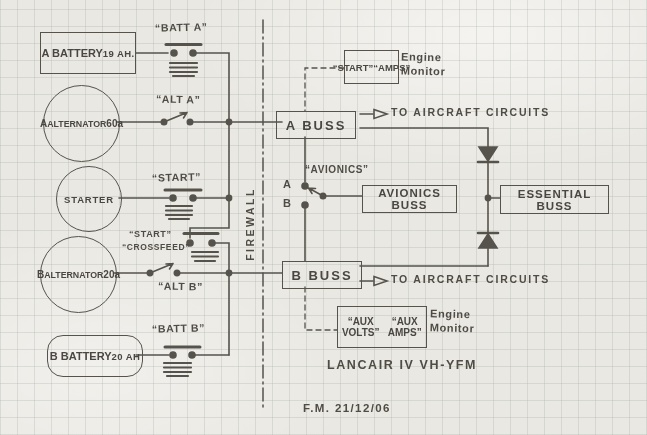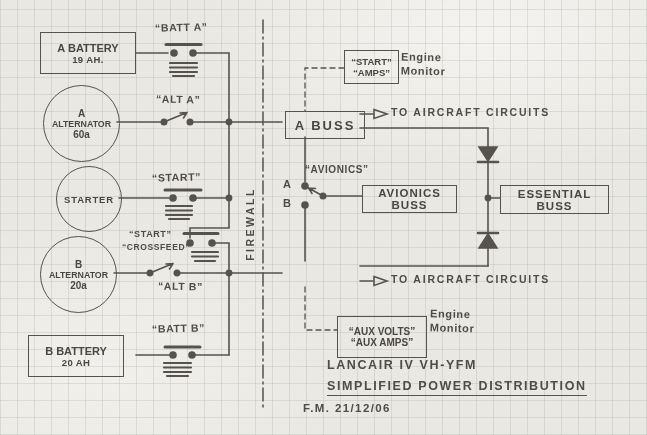--- a/index.html
+++ b/index.html
@@ -13,21 +13,21 @@
       repeating-linear-gradient(90deg, rgba(165,170,165,.28) 0 1px, transparent 1px 17px),
       radial-gradient(420px 200px at 75% 8%, rgba(255,255,255,.5), rgba(255,255,255,0) 70%),
       radial-gradient(380px 220px at 15% 85%, rgba(255,255,255,.35), rgba(255,255,255,0) 70%);
     font-family:"Liberation Sans", sans-serif;
     color:#4a4742;
   }
   #wires{position:absolute;left:0;top:0;}
   .lbl{position:absolute;white-space:nowrap;letter-spacing:.6px;font-size:10.5px;font-weight:bold;color:#4f4c46;}
   .box{
     position:absolute;border:1.6px solid #56534d;background:transparent;
-    display:flex;flex-direction:column;align-items:center;justify-content:center;
+    display:flex;align-items:center;justify-content:center;
     text-align:center;color:#4a4742;font-weight:bold;
   }
   .circle{border-radius:50%;}
   .r1{transform:rotate(-1.5deg);}
   .r2{transform:rotate(1.2deg);}
   .small{font-size:9.5px;letter-spacing:.4px;}
   .buss-text{font-size:13px;letter-spacing:2px;}
   .mid-text{font-size:11.5px;letter-spacing:1px;}
   .wrap{white-space:normal;line-height:1.25;}
   #firewall-label{
@@ -162,64 +162,66 @@
   <div class="box circle" style="left:56px;top:166px;width:64px;height:64px;">
     <div style="font-size:9.5px;letter-spacing:.8px;">STARTER</div>
   </div>
 
   <div class="box circle" style="left:40px;top:236px;width:75px;height:75px;">
     <div style="font-size:10px;">B</div>
     <div style="font-size:8.8px;">ALTERNATOR</div>
     <div style="font-size:10px;">20a</div>
   </div>
 
-  <div class="box" style="left:28px;top:335px;width:94px;height:40px;">
+  <div class="box" style="left:47px;top:335px;width:94px;height:40px;border-radius:16px;">
     <div style="font-size:11px;">B BATTERY</div>
     <div class="small">20 AH</div>
   </div>
 
   <div class="lbl r1" style="left:155px;top:21px;">“BATT A”</div>
   <div class="lbl r2" style="left:156px;top:93px;">“ALT A”</div>
   <div class="lbl r1" style="left:152px;top:171px;">“START”</div>
   <div class="lbl" style="left:129px;top:229px;font-size:9px;">“START”</div>
   <div class="lbl" style="left:122px;top:242px;font-size:8.5px;">“CROSSFEED”</div>
   <div class="lbl r2" style="left:158px;top:280px;">“ALT B”</div>
   <div class="lbl r1" style="left:152px;top:322px;">“BATT B”</div>
 
   <div class="lbl" id="firewall-label">FIREWALL</div>
 
-  <div class="box" style="left:285px;top:111px;width:78px;height:26px;">
+  <div class="box" style="left:276px;top:111px;width:78px;height:26px;">
     <div class="buss-text">A BUSS</div>
   </div>
 
+  <div class="box" style="left:282px;top:261px;width:78px;height:26px;">
+    <div class="buss-text">B BUSS</div>
+  </div>
 
   <div class="box" style="left:500px;top:185px;width:107px;height:27px;">
     <div class="mid-text">ESSENTIAL BUSS</div>
   </div>
 
   <div class="box" style="left:362px;top:185px;width:93px;height:26px;">
     <div class="mid-text">AVIONICS BUSS</div>
   </div>
 
   <div class="lbl" style="left:305px;top:164px;font-size:10px;">“AVIONICS”</div>
   <div class="lbl" style="left:283px;top:178px;font-size:11px;">A</div>
   <div class="lbl" style="left:283px;top:197px;font-size:11px;">B</div>
 
   <div class="box" style="left:344px;top:50px;width:53px;height:32px;border-width:1.4px;">
     <div style="font-size:9.5px;">“START”</div>
     <div style="font-size:9.5px;">“AMPS”</div>
   </div>
   <div class="lbl wrap r2" style="left:401px;top:51px;width:58px;font-size:11px;">Engine Monitor</div>
 
-  <div class="box" style="left:337px;top:316px;width:88px;height:40px;border-width:1.4px;justify-content:center;">
+  <div class="box" style="left:337px;top:306px;width:88px;height:40px;border-width:1.4px;justify-content:center;">
     <div style="font-size:10px;">“AUX VOLTS”</div>
     <div style="font-size:10px;">“AUX AMPS”</div>
   </div>
   <div class="lbl wrap r2" style="left:430px;top:308px;width:62px;font-size:11px;">Engine Monitor</div>
 
   <div class="lbl" style="left:391px;top:106px;font-size:10.5px;letter-spacing:1.8px;">TO AIRCRAFT CIRCUITS</div>
   <div class="lbl" style="left:391px;top:273px;font-size:10.5px;letter-spacing:1.8px;">TO AIRCRAFT CIRCUITS</div>
 
   <div class="lbl title-line" style="left:283px;top:358px;">LANCAIR IV   VH-YFM</div>
-  <div class="lbl title-line" id="title2" style="left:283px;top:379px;">SIMPLIFIED POWER DISTRIBUTION</div>
   <div class="lbl" style="left:303px;top:402px;font-size:11.5px;letter-spacing:1.4px;">F.M.    21/12/06</div>
 
 </div>
 
 </body></html>

